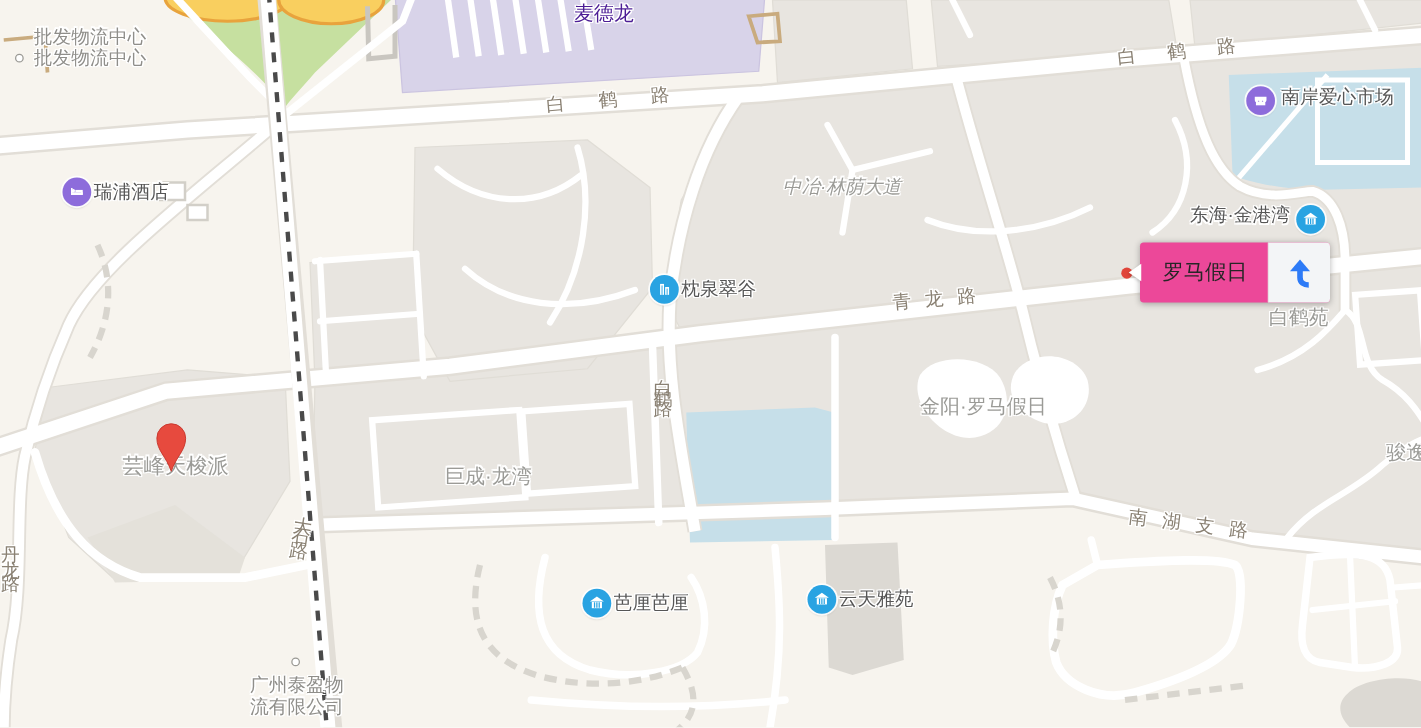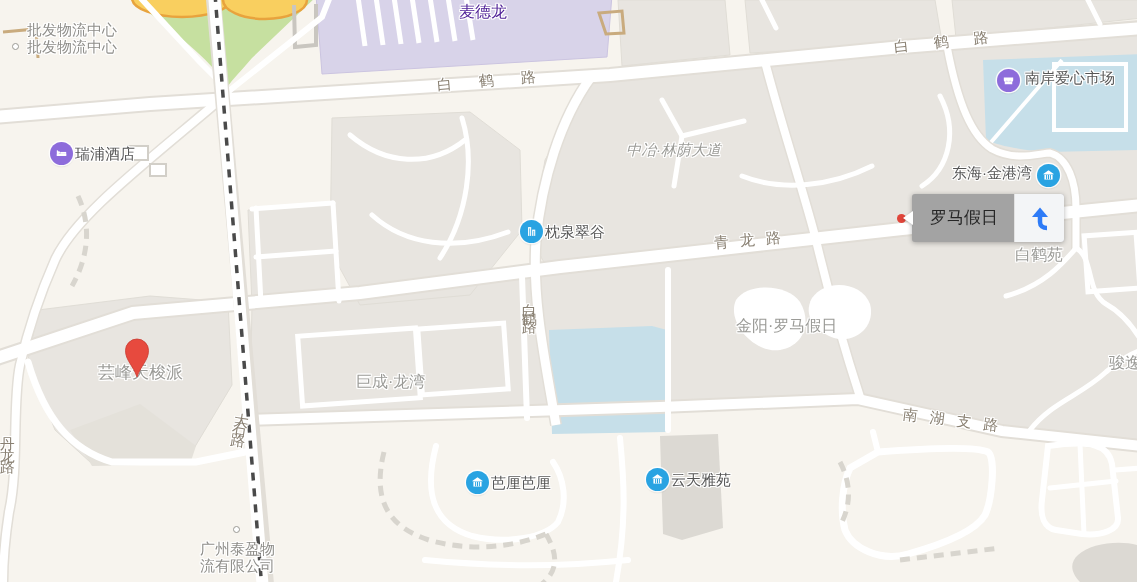--- a/index.html
+++ b/index.html
@@ -17,21 +17,21 @@
          box-shadow:0 0 0 1.5px rgba(255,255,255,.9),0 1px 2px rgba(0,0,0,.3);}
   .area{font-size:16px;color:#9b9b97;}
   .road{font-size:15px;color:#8a8173;}
   .vroad{writing-mode:vertical-lr;text-orientation:upright;}
   .co{font-size:15px;color:#8f8e8a;}
   .metro{font-size:16px;color:#4c1d95;}
   .dotmark{position:absolute;width:5px;height:5px;border-radius:50%;
            background:#fff;border:1.5px solid #9a9994;}
   .reddot{position:absolute;width:9px;height:9px;border-radius:50%;background:#e0453a;}
   .popup{position:absolute;display:flex;align-items:stretch;height:48px;
-         background:#a3a3a3;border-radius:3px;box-shadow:0 1px 5px rgba(0,0,0,.3);}
+         background:#ec4899;border-radius:3px;box-shadow:0 1px 5px rgba(0,0,0,.3);}
   .popup-tip{position:absolute;left:-9px;top:17px;width:0;height:0;
              border-top:7px solid transparent;border-bottom:7px solid transparent;
              border-right:10px solid #fff;
              filter:drop-shadow(-1px 1px 1px rgba(0,0,0,.15));}
   .popup-title{font-size:17px;color:#262626;line-height:48px;padding:0 16px 0 18px;}
   .popup-nav{width:49px;display:flex;align-items:center;justify-content:center;
              background:#f3f5f7;border-left:1px solid #e2e2e2;
              border-radius:0 3px 3px 0;cursor:pointer;}
   .pin{position:absolute;}
 </style>

